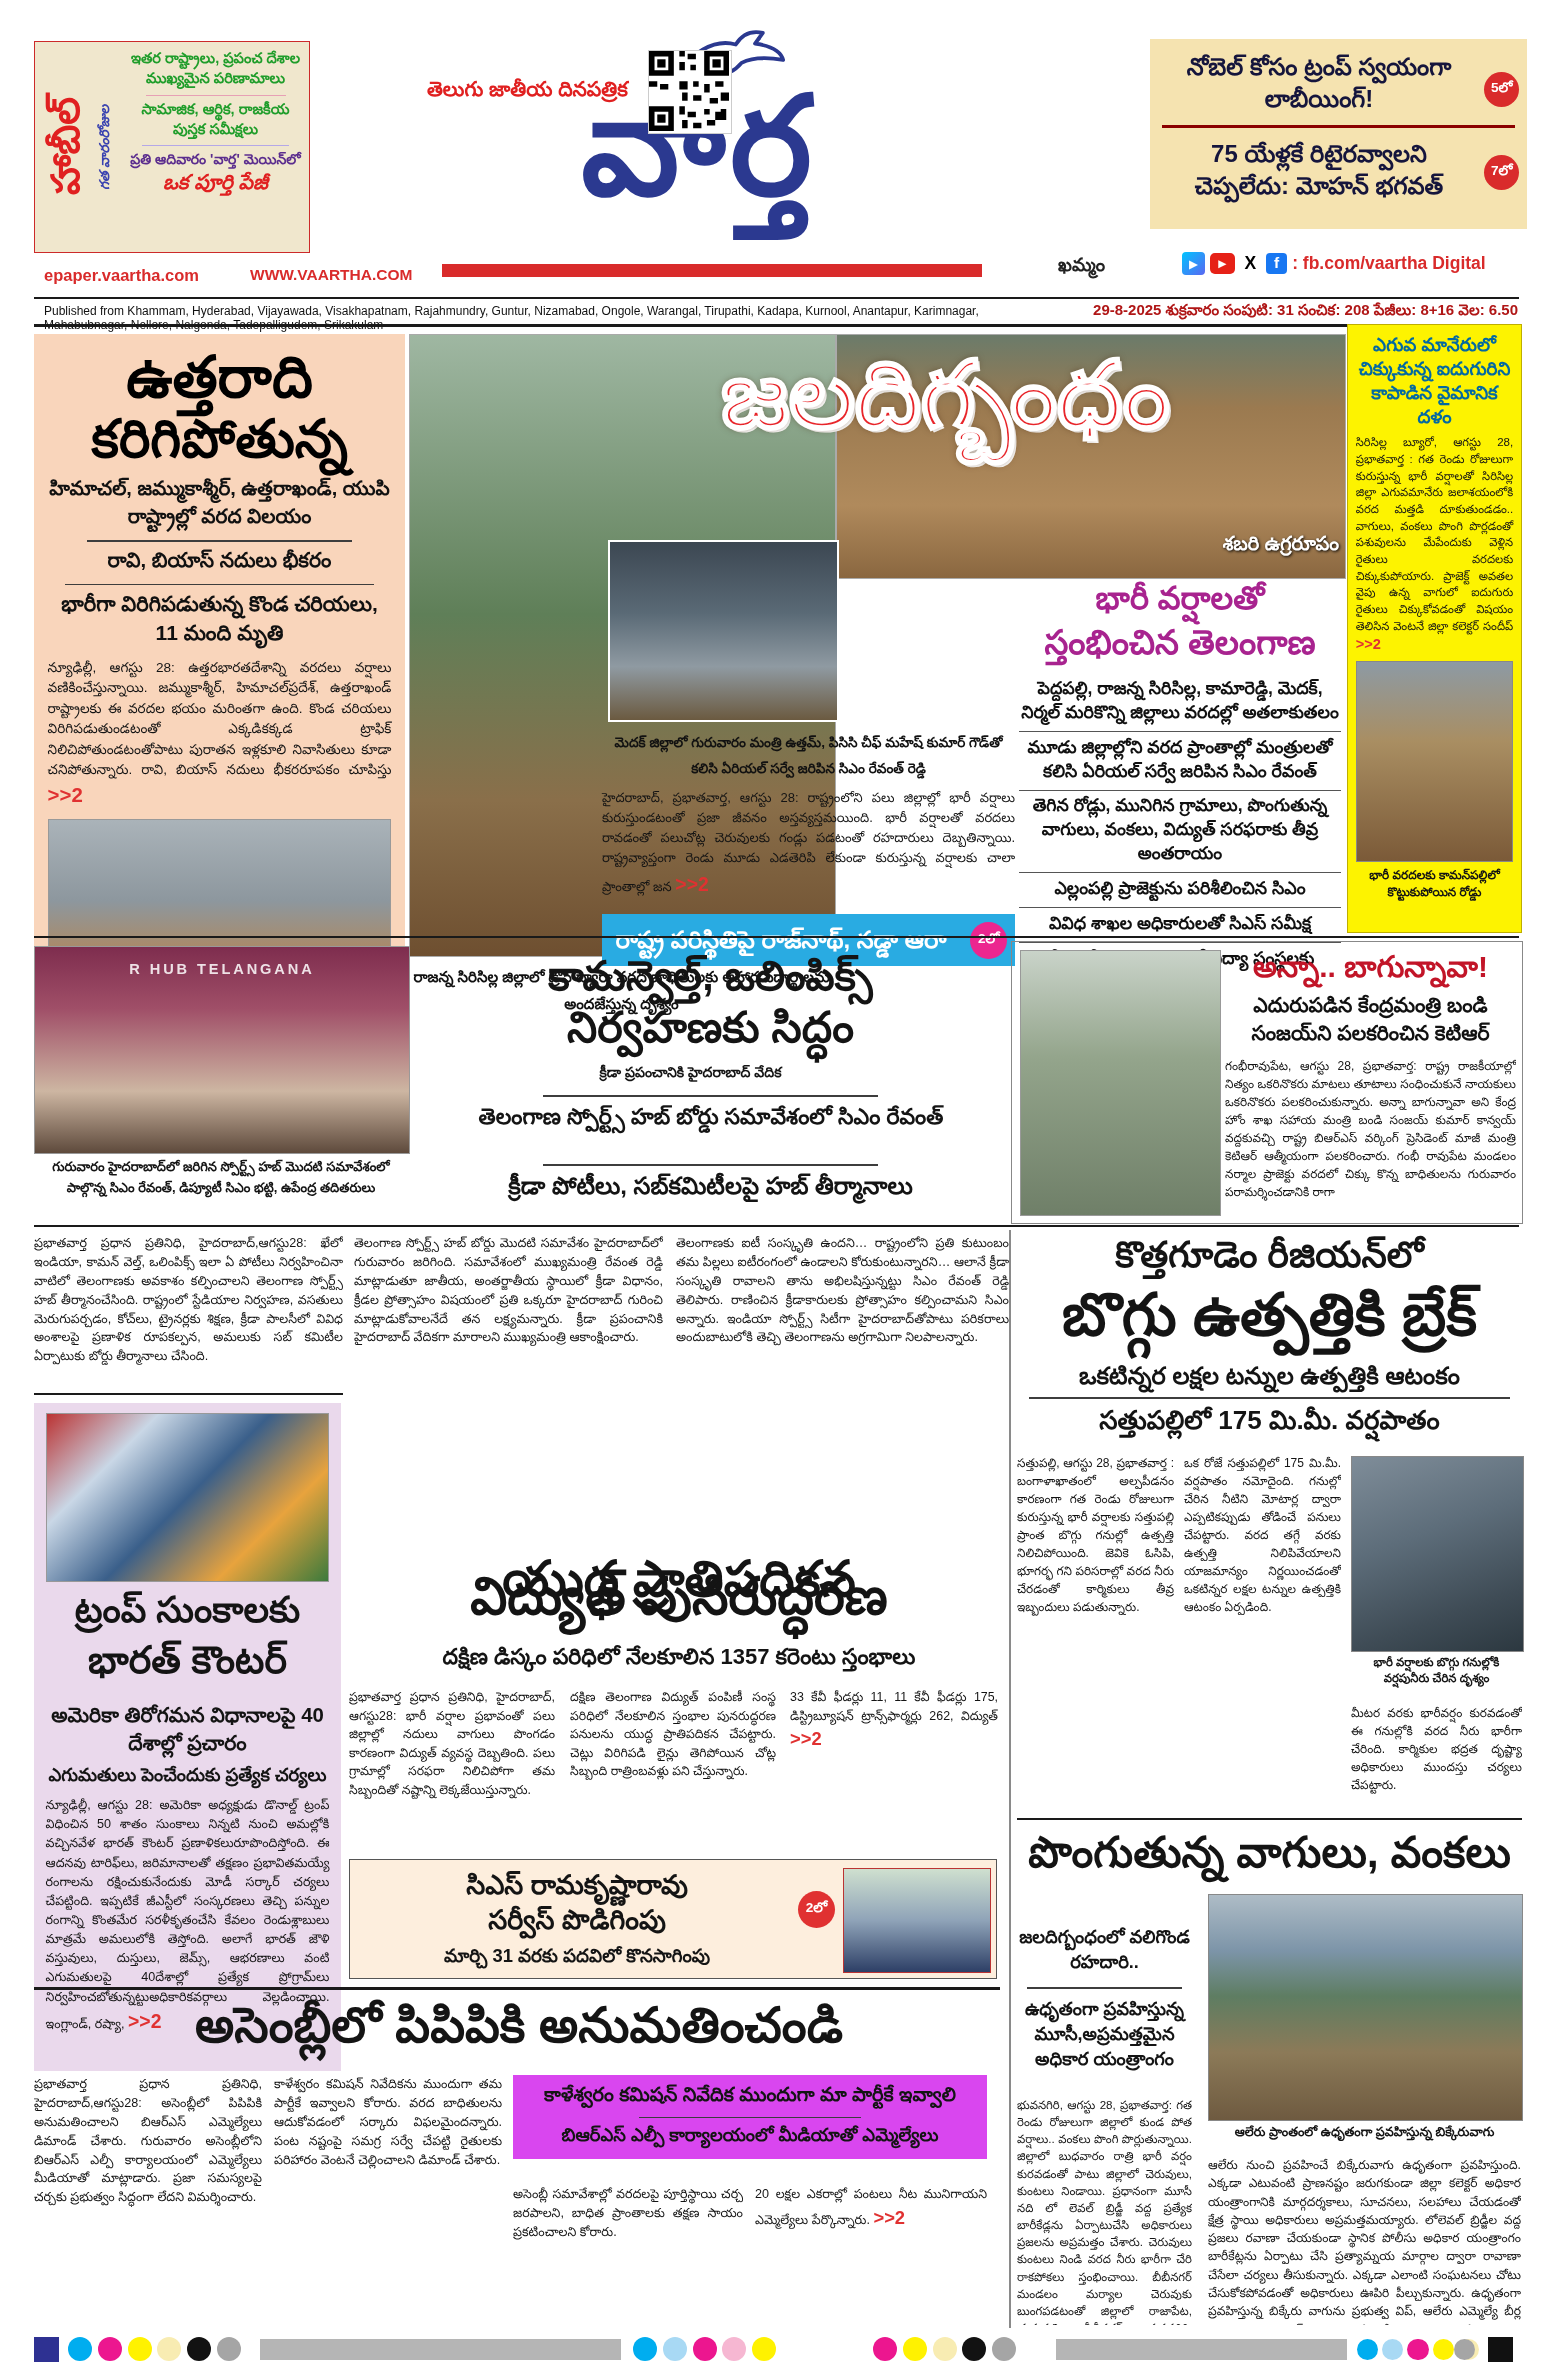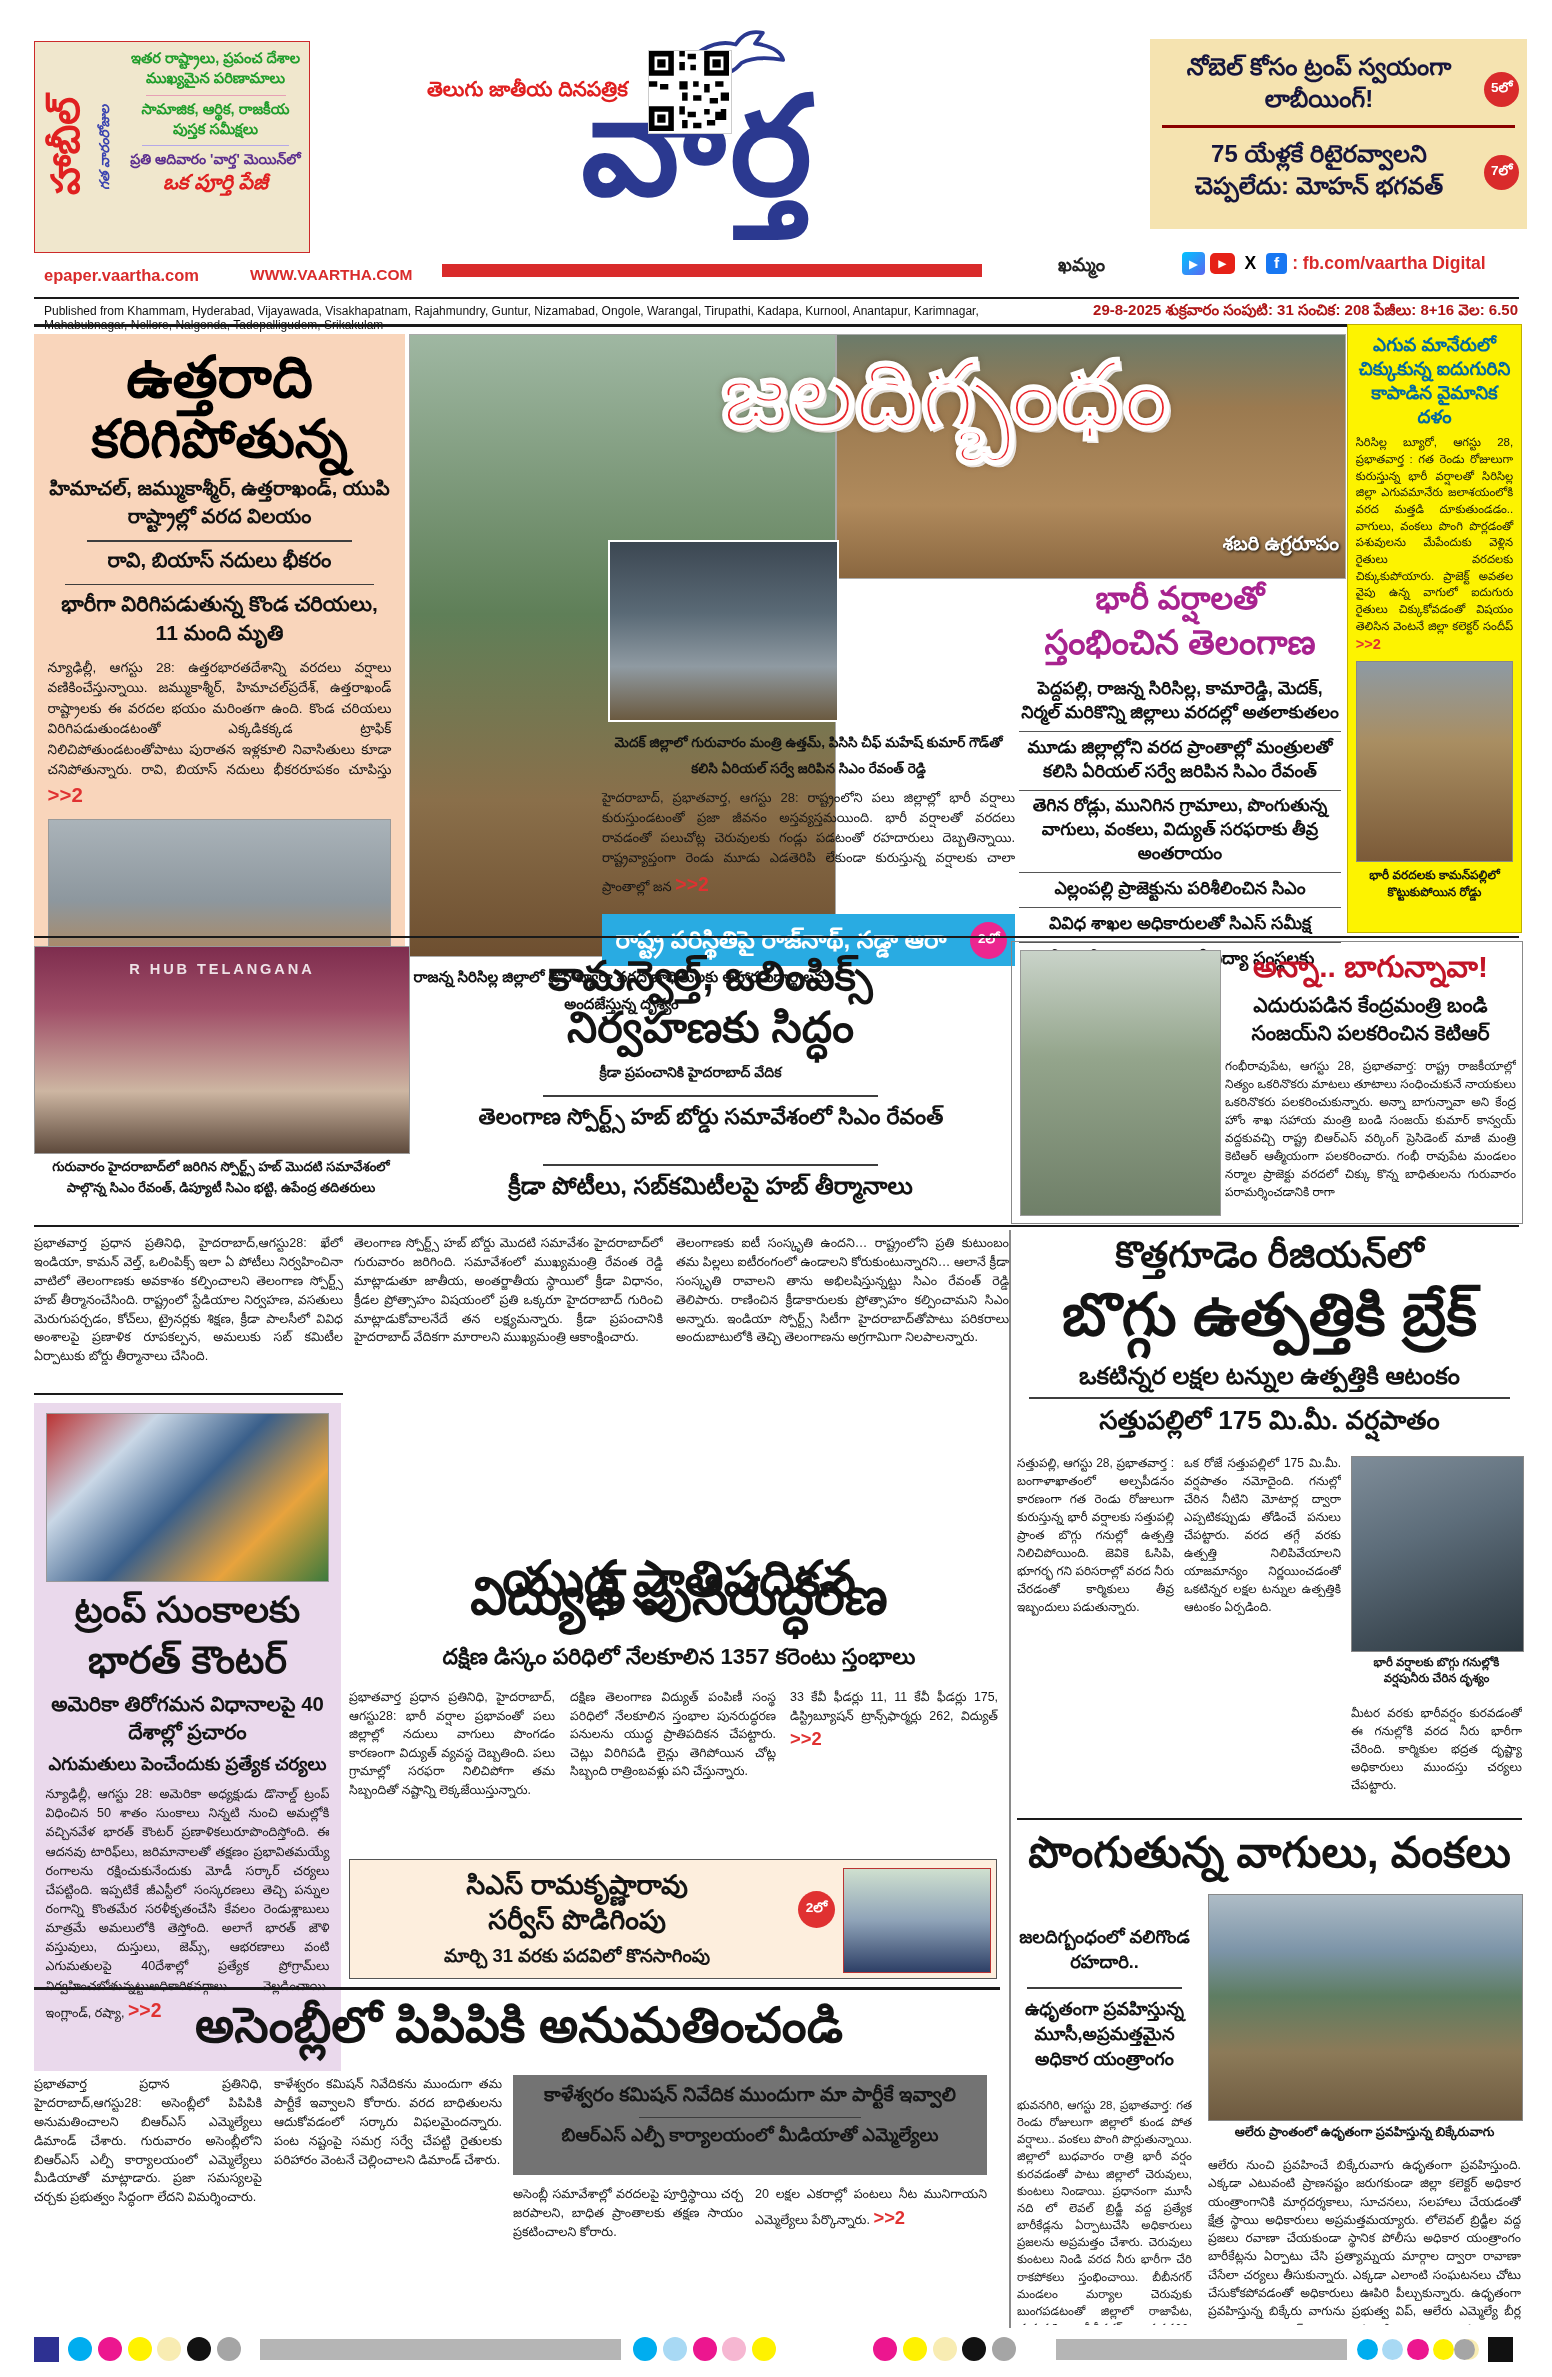--- a/index.html
+++ b/index.html
@@ -208,21 +208,21 @@
 <div class="abs b c" style="left:1351px;top:1654px;width:171px;font-size:11.6px;line-height:1.4">భారీ వర్షాలకు బొగ్గు గనుల్లోకి వర్షపునీరు చేరిన దృశ్యం</div>
 <div class="abs j clip" style="left:1351px;top:1704px;width:171px;height:109px;font-size:12px;line-height:1.5">
   <span>మీటర వరకు భారీవర్షం కురవడంతో ఈ గనుల్లోకి వరద నీరు భారీగా చేరింది. కార్మికుల భద్రత దృష్ట్యా అధికారులు ముందస్తు చర్యలు చేపట్టారు.</span>
 </div>
 
 <div class="abs hr" style="left:34px;top:1393px;width:309px;height:1.9px"></div>
 <div class="abs clip" style="left:34px;top:1403px;width:307px;height:668px;background:#ead9ec;padding:9.7px 11.6px;box-sizing:border-box">
   <div style="height:167px;background:linear-gradient(135deg,#b33 0%,#c9d7e6 25%,#3a5f8a 50%,#e8a33d 75%,#3c7a3c 100%);border:1px solid #999"></div>
   <div class="b c" style="font-size:36px;margin-top:7.8px">ట్రంప్ సుంకాలకు</div>
   <div class="b c" style="font-size:38px">భారత్ కౌంటర్</div>
-  <div class="b c" style="font-size:20.4px;line-height:1.35;margin-top:0">అమెరికా తిరోగమన విధానాలపై 40 దేశాల్లో ప్రచారం</div>
+  <div class="b c" style="font-size:20.4px;line-height:1.35;margin-top:11px">అమెరికా తిరోగమన విధానాలపై 40 దేశాల్లో ప్రచారం</div>
   <div class="b c" style="font-size:18px;margin-top:7.8px">ఎగుమతులు పెంచేందుకు ప్రత్యేక చర్యలు</div>
   <div class="j" style="font-size:12.6px;line-height:1.52;margin-top:5.8px">
     <span>న్యూఢిల్లీ, ఆగస్టు 28: అమెరికా అధ్యక్షుడు డొనాల్డ్ ట్రంప్ విధించిన 50 శాతం సుంకాలు నిన్నటి నుంచి అమల్లోకి వచ్చినవేళ భారత్ కౌంటర్ ప్రణాళికలురూపొందిస్తోంది. ఈ ఆదనవు టారిఫ్‌లు, జరిమానాలతో తక్షణం ప్రభావితమయ్యే రంగాలను రక్షించుకునేందుకు మోడీ సర్కార్ చర్యలు చేపట్టింది. ఇప్పటికే జీఎస్టీలో సంస్కరణలు తెచ్చి పన్నుల రంగాన్ని కొంతమేర సరళీకృతంచేసి కేవలం రెండుశ్లాబులు మాత్రమే అమలులోకి తెస్తోంది. అలాగే భారత్ జౌళి వస్తువులు, దుస్తులు, జెమ్స్, ఆభరణాలు వంటి ఎగుమతులపై 40దేశాల్లో ప్రత్యేక ప్రోగ్రామ్‌లు నిర్వహించబోతున్నట్టుఅధికారికవర్గాలు వెల్లడించాయి. ఇంగ్లాండ్, రష్యా,</span>
     <span class="more" style="font-size:19.4px">&gt;&gt;2</span>
   </div>
 </div>
 
 <div class="abs b c" style="left:349px;top:1550px;width:660px;font-size:50px">యుద్ధ ప్రాతిపదికన</div>
 <div class="abs b c" style="left:349px;top:1566px;width:660px;font-size:52px">విద్యుత్ పునరుద్ధరణ</div>
 <div class="abs b c" style="left:349px;top:1644px;width:660px;font-size:22px">దక్షిణ డిస్కం పరిధిలో నేలకూలిన 1357 కరెంటు స్తంభాలు</div>
@@ -246,21 +246,21 @@
 </div>
 
 <div class="abs hr" style="left:34px;top:1987px;width:966px;height:2.9px"></div>
 <div class="abs b c" style="left:34px;top:1997px;width:970px;font-size:49px">అసెంబ్లీలో పిపిపికి అనుమతించండి</div>
 <div class="abs j clip" style="left:34px;top:2075px;width:228px;height:250px;font-size:12.6px;line-height:1.5">
   <span>ప్రభాతవార్త ప్రధాన ప్రతినిధి, హైదరాబాద్,ఆగస్టు28: అసెంబ్లీలో పిపిపికి అనుమతించాలని బిఆర్ఎస్ ఎమ్మెల్యేలు డిమాండ్ చేశారు. గురువారం అసెంబ్లీలోని బిఆర్ఎస్ ఎల్పీ కార్యాలయంలో ఎమ్మెల్యేలు మీడియాతో మాట్లాడారు. ప్రజా సమస్యలపై చర్చకు ప్రభుత్వం సిద్ధంగా లేదని విమర్శించారు.</span>
 </div>
 <div class="abs j clip" style="left:274px;top:2075px;width:228px;height:250px;font-size:12.6px;line-height:1.5">
   <span>కాళేశ్వరం కమిషన్ నివేదికను ముందుగా తమ పార్టీకే ఇవ్వాలని కోరారు. వరద బాధితులను ఆదుకోవడంలో సర్కారు విఫలమైందన్నారు. పంట నష్టంపై సమగ్ర సర్వే చేపట్టి రైతులకు పరిహారం వెంటనే చెల్లించాలని డిమాండ్ చేశారు.</span>
 </div>
-<div class="abs" style="left:513px;top:2075px;width:474px;height:100px;background:#737373;padding:7.8px 9.7px;box-sizing:border-box">
+<div class="abs" style="left:513px;top:2075px;width:474px;height:84px;background:#d946ef;padding:7.8px 9.7px;box-sizing:border-box">
   <div class="b c" style="font-size:19.4px">కాళేశ్వరం కమిషన్ నివేదిక ముందుగా మా పార్టీకే ఇవ్వాలి</div>
   <div class="subrule" style="margin:6.8px 116px"></div>
   <div class="b c" style="font-size:18px">బిఆర్ఎస్ ఎల్పీ కార్యాలయంలో మీడియాతో ఎమ్మెల్యేలు</div>
 </div>
 <div class="abs j clip" style="left:513px;top:2185px;width:230px;height:140px;font-size:12.6px;line-height:1.5">
   <span>అసెంబ్లీ సమావేశాల్లో వరదలపై పూర్తిస్థాయి చర్చ జరపాలని, బాధిత ప్రాంతాలకు తక్షణ సాయం ప్రకటించాలని కోరారు.</span>
 </div>
 <div class="abs j clip" style="left:755px;top:2185px;width:232px;height:140px;font-size:12.6px;line-height:1.5">
   <span>20 లక్షల ఎకరాల్లో పంటలు నీట మునిగాయని ఎమ్మెల్యేలు పేర్కొన్నారు.</span>
   <span class="more" style="font-size:18.4px">&gt;&gt;2</span>

